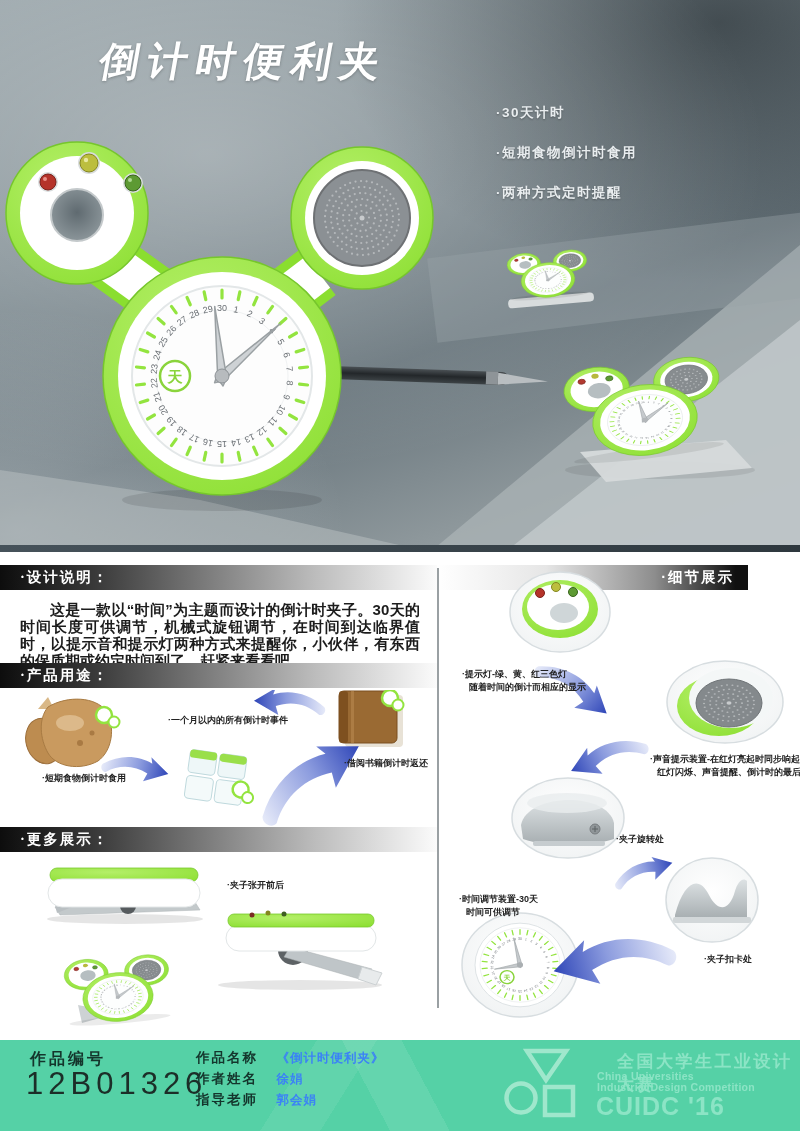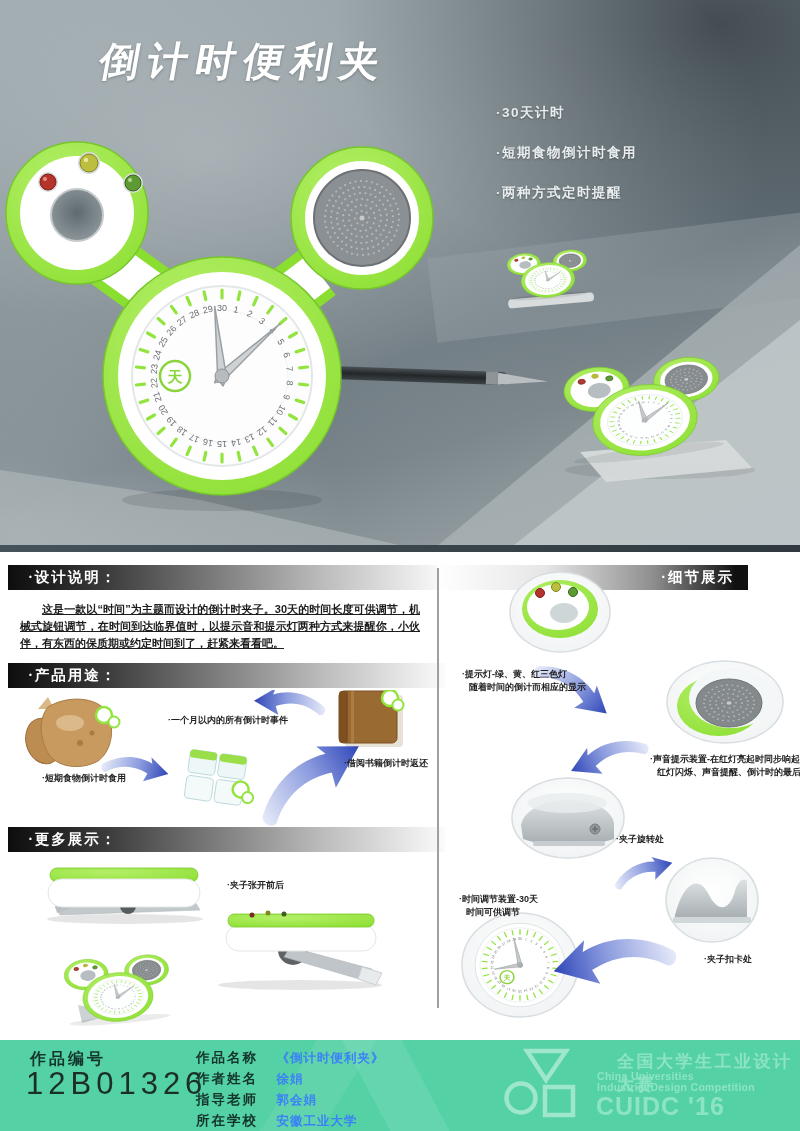--- a/index.html
+++ b/index.html
@@ -18,27 +18,27 @@
       background:linear-gradient(90deg,#46525a,#2e383e);}
   .hero-title{left:100px;top:34px;font-size:40px;font-weight:bold;color:#fff;
       letter-spacing:8px;transform:skewX(-10deg);text-shadow:0 1px 3px rgba(0,0,0,.25);}
   .features{left:496px;top:104px;}
   .feature{display:block;margin-bottom:22px;font-size:13.5px;color:#e9edef;
       letter-spacing:1.5px;font-weight:bold;text-shadow:0 1px 2px rgba(0,0,0,.3);}
 
   
   .bar{height:25px;color:#fff;font-weight:bold;font-size:14.5px;letter-spacing:2px;
        line-height:25px;box-sizing:border-box;}
-  .bar-left{left:8px;width:437px;padding-left:20px;
+  .bar-left{left:0;width:437px;padding-left:20px;
        background:linear-gradient(90deg,#0d0d0d 0%,#3a3a3a 22%,#bcbcbc 72%,#fbfbfb 100%);font-family:Liberation Serif, serif;}
   .bar-right{left:437px;width:311px;text-align:right;padding-right:14px;
        background:linear-gradient(90deg,#ffffff 0%,#e6e6e6 35%,#8d8d8d 70%,#101010 96%);}
 
-  .desc-body{left:20px;top:601px;width:400px;font-size:11px;font-weight:bold;color:#1c1c1c;
-       line-height:17px;text-indent:2em;text-align:justify;text-decoration:underline;}
+  .desc-body{left:20px;top:601px;width:400px;font-size:15px;font-weight:bold;color:#1c1c1c;
+       line-height:17px;text-indent:2em;text-align:justify;}
 
   .note{font-size:9px;font-weight:bold;color:#222;line-height:13px;white-space:nowrap;}
   .note .l2{padding-left:7px;}
   .divider{left:437px;top:568px;width:2px;height:440px;background:#9aa0a3;}
 
   
   .footer{left:0;top:1040px;width:800px;height:91px;background:#55d1a6;
     background-image:
       linear-gradient(62deg, rgba(255,255,255,0) 46%, rgba(255,255,255,.09) 46%, rgba(255,255,255,.09) 53%, rgba(255,255,255,0) 53%),
       linear-gradient(-58deg, rgba(255,255,255,0) 56%, rgba(255,255,255,.07) 56%, rgba(255,255,255,.07) 63%, rgba(255,255,255,0) 63%);}
@@ -828,23 +828,19 @@
       <span class="f-value">《倒计时便利夹》</span>
     </div>
     <div class="f-row">
       <span class="f-label">作者姓名</span>
       <span class="f-value">徐娟</span>
     </div>
     <div class="f-row">
       <span class="f-label">指导老师</span>
       <span class="f-value">郭会娟</span>
     </div>
-    <div class="f-row">
-      <span class="f-label">所在学校</span>
-      <span class="f-value">安徽工业大学</span>
-    </div>
   </div>
   <div class="abs comp-cn">全国大学生工业设计大赛</div>
   <div class="abs comp-en" style="top:1070px">China Universities</div>
   <div class="abs comp-en" style="top:1081px">Industrial Design Competition</div>
   <div class="abs comp-abbr">CUIDC '16</div>
 
 </div>
 
 </body></html>

